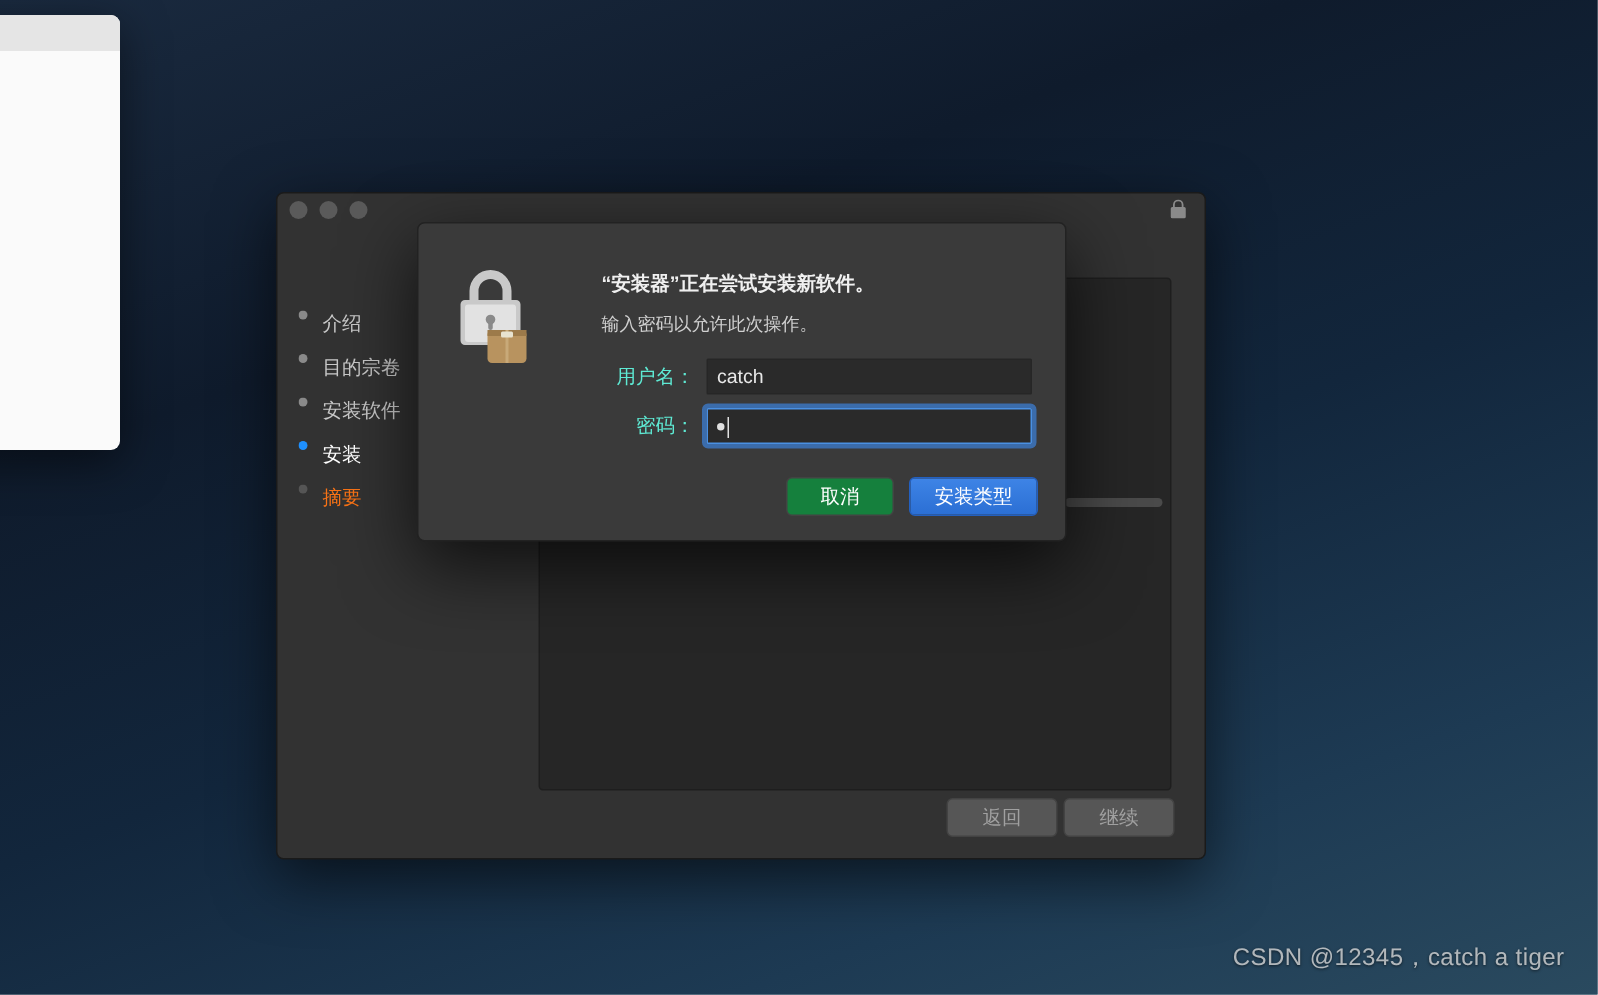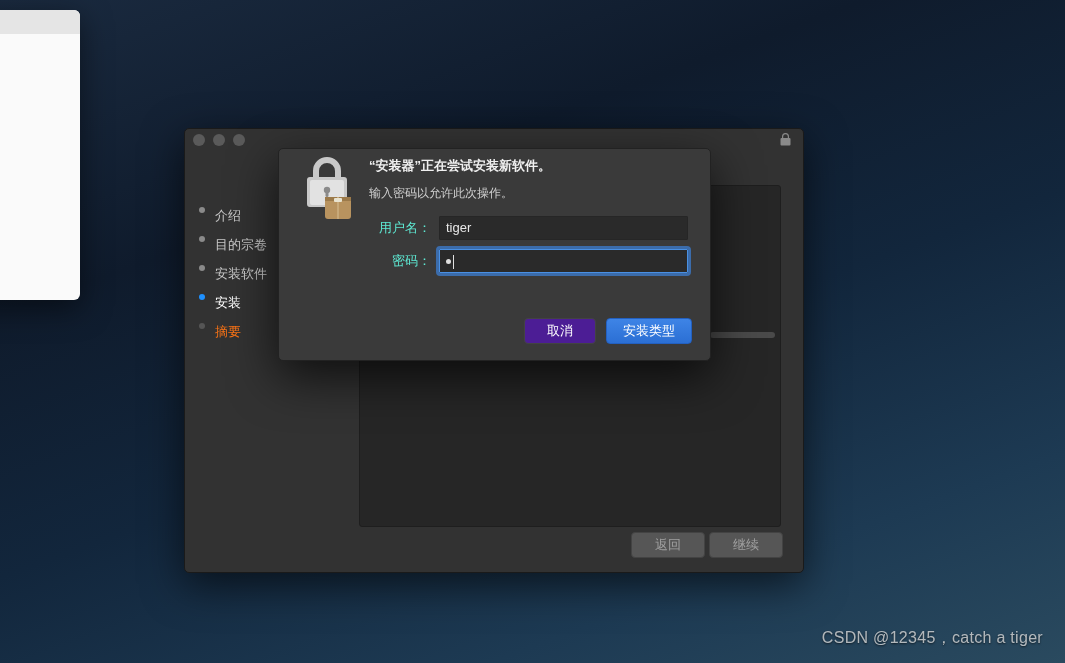--- a/index.html
+++ b/index.html
@@ -24,33 +24,33 @@
   .step.dim{color:#f97316;}
   .step.dim .dot{background:#555;}
   .content{flex:1;margin-left:8px;margin-top:26px;}
   .progress-area{width:420px;height:340px;background:#262626;border:1px solid #1e1e1e;border-radius:3px;margin-left:2px;}
   .bar-track{position:absolute;right:28px;top:203px;width:65px;height:6px;background:#4a4a4a;border-radius:3px;}
   .footer{position:absolute;bottom:14px;right:20px;display:flex;gap:4px;}
   .btn{background:#565656;color:#a0a0a0;border:1px solid #434343;border-radius:4px;font-size:13px;padding:3px 0;width:72px;text-align:center;}
   
   
   .dialog{position:absolute;left:278px;top:148px;width:431px;height:211px;background:#3a3a3a;border:1px solid #222;border-radius:5px;box-shadow:0 16px 48px rgba(0,0,0,.7);color:#e8e8e8;}
-  .dlg-body{display:flex;padding:8px 22px 0 20px;}
+  .dlg-body{display:flex;padding:31px 22px 0 20px;gap:32px;}
   .lock-icon{width:64px;flex-shrink:0;}
   .dlg-right{flex:1;padding-left:6px;}
   .dlg-title{font-size:13px;font-weight:bold;color:#f0f0f0;margin-bottom:10px;}
   .dlg-sub{font-size:12px;color:#d0d0d0;margin-bottom:14px;}
   .row{display:flex;align-items:center;margin-bottom:9px;}
   .lbl{width:62px;text-align:right;font-size:13px;color:#5eead4;margin-right:8px;}
   .fld{flex:1;height:22px;background:#2a2a2a;border:1px solid #262626;border-radius:1px;color:#e8e8e8;font-size:13px;padding:0 6px;line-height:22px;}
   .fld.focus{outline:3px solid rgba(60,130,220,.7);border-color:#4a90e2;}
   .pw-dot{display:inline-block;width:5px;height:5px;border-radius:50%;background:#e0e0e0;margin-right:1px;vertical-align:middle;}
   .cursor{display:inline-block;width:1px;height:14px;background:#e0e0e0;vertical-align:middle;margin-left:1px;}
   .dlg-foot{position:absolute;bottom:16px;right:18px;display:flex;gap:10px;}
-  .dbtn{border-radius:4px;font-size:13px;padding:3px 0;width:70px;text-align:center;border:1px solid #434343;background:#4c1d95;color:#fff;cursor:pointer;}
+  .dbtn{border-radius:4px;font-size:13px;padding:3px 0;width:70px;text-align:center;border:1px solid #434343;background:#15803d;color:#fff;cursor:pointer;}
   .dbtn.primary{background:linear-gradient(#3e84e6,#2b6fd4);border-color:#2360c0;width:84px;}
   
   
   .lock-svg{width:56px;height:64px;}
   
   .watermark{position:absolute;right:22px;bottom:14px;color:rgba(230,230,230,.75);font-size:16px;letter-spacing:.3px;text-shadow:0 1px 2px rgba(0,0,0,.6);}
 </style>
 </head>
 <body>
 
@@ -118,21 +118,21 @@
           <rect x="12" y="0" width="2" height="22" fill="#c8a979"></rect>
           <rect x="9" y="1" width="8" height="4" rx="1" fill="#e8e3d0"></rect>
         </g>
       </svg>
     </div>
     <div class="dlg-right">
       <div class="dlg-title">“安装器”正在尝试安装新软件。</div>
       <div class="dlg-sub">输入密码以允许此次操作。</div>
       <div class="row">
         <div class="lbl">用户名：</div>
-        <div class="fld">tiger</div>
+        <div class="fld">catch</div>
       </div>
       <div class="row">
         <div class="lbl">密码：</div>
         <div class="fld focus"><span class="pw-dot"></span><span class="cursor"></span></div>
       </div>
     </div>
   </div>
   <div class="dlg-foot">
     <div class="dbtn">取消</div>
     <div class="dbtn primary">安装类型</div>

